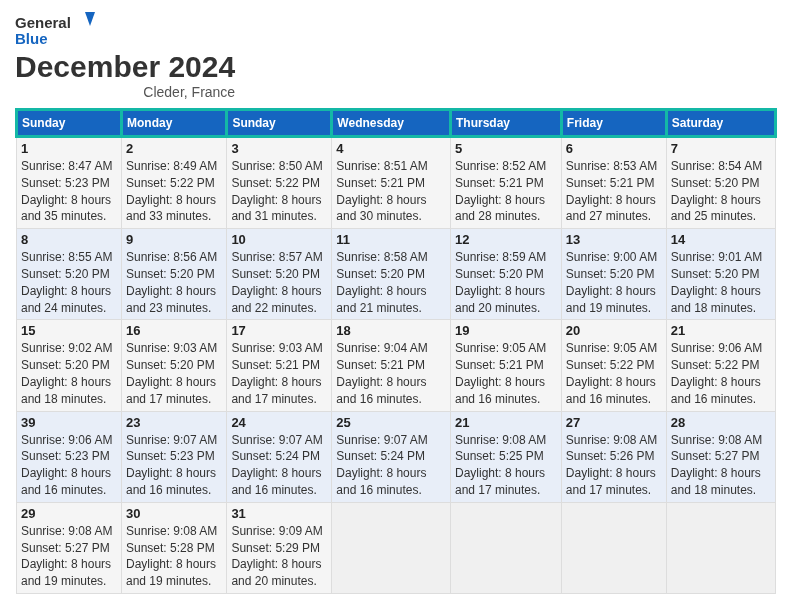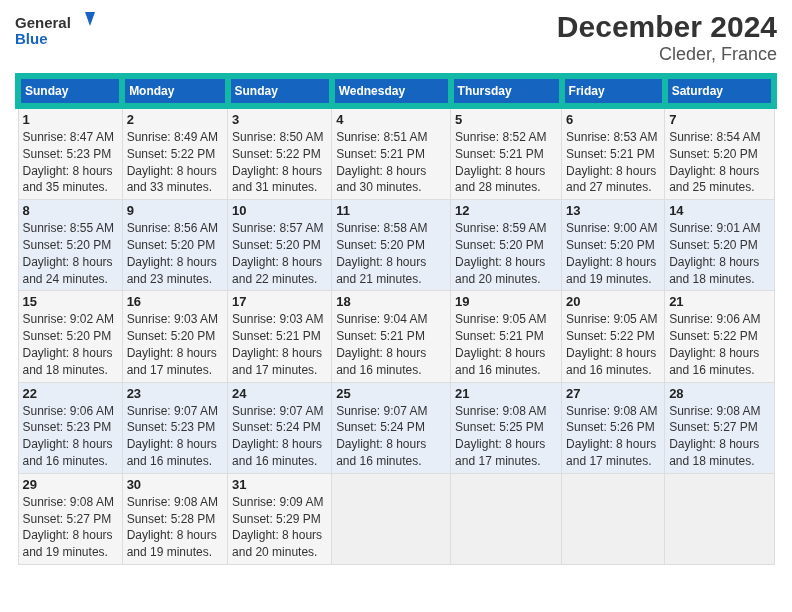--- a/index.html
+++ b/index.html
@@ -12,54 +12,54 @@
     }
     .container {
       width: 792px;
       padding: 10px 15px 10px 15px;
     }
     .header {
       display: flex;
       justify-content: space-between;
       align-items: flex-start;
       margin-bottom: 8px;
+      flex-direction: column;
     }
     .logo {
       display: flex;
       align-items: center;
       gap: 4px;
     }
     .title-block {
       text-align: right;
-      margin-left: 25px;
     }
     .month-title {
       font-size: 30px;
       font-weight: bold;
       color: #333;
     }
     .subtitle {
-      font-size: 18px;
+      font-size: 14px;
       color: #555;
     }
     table {
       width: 100%;
       border-collapse: collapse;
       font-size: 10px;
     }
     thead tr {
       background-color: #1565c0;
       color: #fff;
     }
     thead th {
       padding: 5px 4px;
       text-align: left;
       font-size: 12px;
       font-weight: bold;
-      border: 6px solid #14b8a6;
+      border: 3px solid #14b8a6;
     }
     tbody tr {
       background: #fff;
     }
     tbody tr:nth-child(odd) {
       background: #f5f5f5;
     }
     tbody td {
       vertical-align: top;
       padding: 3px 4px;
@@ -286,21 +286,21 @@
         <span class="day-number">21</span>
         <div class="day-info">
           Sunrise: 9:06 AM<br>
           Sunset: 5:22 PM<br>
           Daylight: 8 hours and 16 minutes.
         </div>
       </td>
         </tr>
         <tr class="row-alt">
           <td>
-        <span class="day-number">22</span>
+        <span class="day-number">39</span>
         <div class="day-info">
           Sunrise: 9:06 AM<br>
           Sunset: 5:23 PM<br>
           Daylight: 8 hours and 16 minutes.
         </div>
       </td>
           <td>
         <span class="day-number">23</span>
         <div class="day-info">
           Sunrise: 9:07 AM<br>

